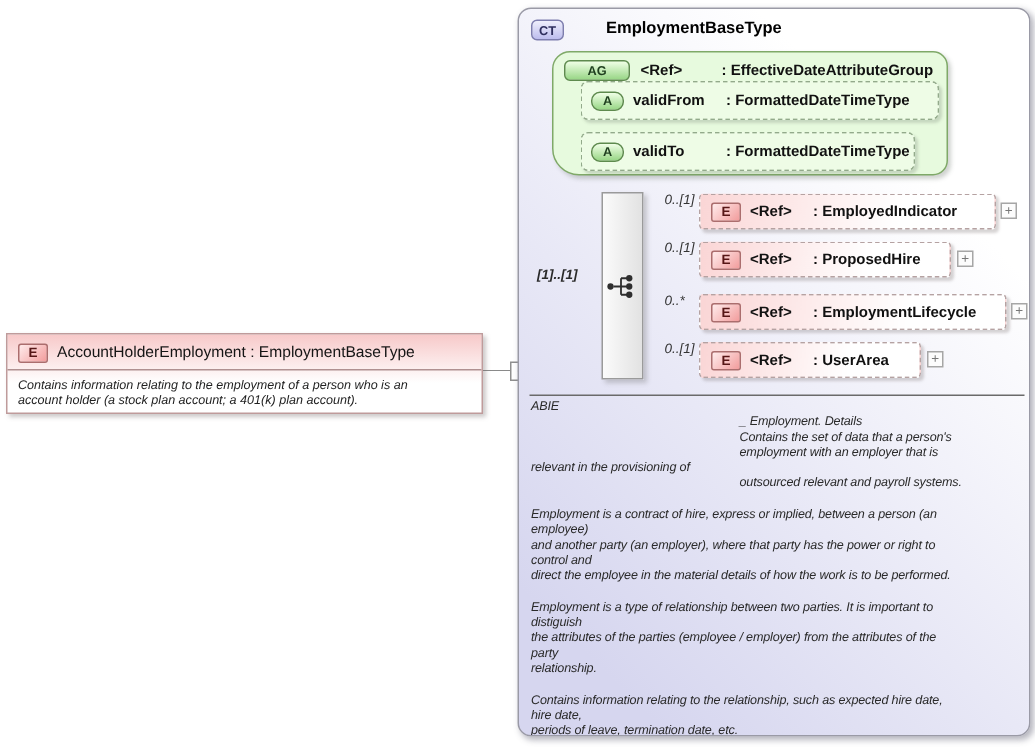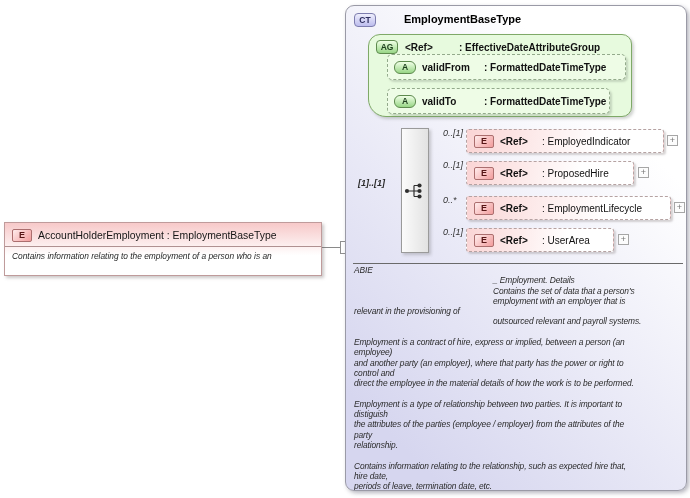--- a/index.html
+++ b/index.html
@@ -5,21 +5,21 @@
   html,body{margin:0;padding:0}
   body{width:690px;height:498px;position:relative;background:#ffffff;
        font-family:"Liberation Sans",sans-serif;overflow:hidden}
 
   .badge{display:inline-flex;align-items:center;justify-content:center;
          font-weight:bold;box-sizing:border-box;flex:0 0 auto}
   .badge-e{width:20px;height:13px;border:1px solid #ab6e6e;border-radius:2px;
            background:linear-gradient(135deg,#ffecec,#f29c9c);color:#571616;font-size:9px}
   .badge-a{width:22px;height:13px;border:1px solid #5e8a4e;border-radius:6px;
            background:linear-gradient(#f0ffe6,#98d686);color:#1e3e1e;font-size:8.5px}
-  .badge-ag{width:22px;height:14px;border:1px solid #5e8a4e;border-radius:4px;
+  .badge-ag{width:44px;height:14px;border:1px solid #5e8a4e;border-radius:4px;
            background:linear-gradient(#f0ffe6,#98d686);color:#1e3e1e;font-size:8.5px}
   .badge-ct{width:22px;height:14px;border:1px solid #7d7dae;border-radius:4px;
            background:linear-gradient(#eeeefc,#bdbdee);color:#2e2e5e;font-size:8.5px}
 
   
   .src-box{position:absolute;left:4px;top:222px;width:318px;height:54px;box-sizing:border-box;
            border:1px solid #bf9b9b;background:linear-gradient(#f7c9c9,#ffffff 62%);
            box-shadow:2px 2px 3px rgba(110,100,100,.35)}
   .src-title{display:flex;align-items:center;gap:6px;padding:5px 7px 4px 7px;
              border-bottom:1px solid #b09191;height:14px}
@@ -58,21 +58,21 @@
            border:1px solid #9a9a9a;background:linear-gradient(to right,#fbfbfb,#e2e2e2);
            box-shadow:2px 2px 3px rgba(100,100,100,.3);
            display:flex;align-items:center;justify-content:center}
 
   
   .el-box{position:absolute;height:24px;box-sizing:border-box;border:1px dashed #b5a2a2;
           border-radius:3px;background:linear-gradient(100deg,#fad5d5,#ffffff 68%);
           box-shadow:2px 2px 2px rgba(110,100,100,.28);
           display:flex;align-items:center;padding-left:7px}
   .el-ref{font-weight:bold;font-size:10px;width:42px;margin-left:6px;color:#111}
-  .el-type{font-weight:normal;font-size:10px;color:#111;white-space:nowrap}
+  .el-type{font-weight:bold;font-size:10px;color:#111;white-space:nowrap}
   .occ{position:absolute;font-style:italic;font-size:9px;color:#333;white-space:nowrap}
   .occ-group{font-weight:bold;color:#2a2a2a}
   .plus-box{position:absolute;width:11px;height:11px;box-sizing:border-box;border:1px solid #a6a6a6;
             background:#fcfcfc;color:#777;font-size:9px;line-height:9px;
             display:flex;align-items:center;justify-content:center}
 
   
   .doc-sep{position:absolute;left:7px;top:257px;width:330px;border-top:1px solid #6a6a6a}
   .docs{position:absolute;left:8px;top:259px;width:332px;font-style:italic;font-size:8.4px;
         line-height:10.3px;color:#2a2a2a;letter-spacing:-0.1px}
@@ -90,20 +90,21 @@
            M428,140 H465 M428,172 H465 M428,207 H465 M428,239 H465" stroke="#8a8a8a" stroke-width="1" fill="none"></path>
 </svg>
 
 <div class="src-box">
   <div class="src-title">
     <span class="badge badge-e">E</span>
     <span class="src-title-text">AccountHolderEmployment : EmploymentBaseType</span>
   </div>
   <div class="src-desc">
     <div>Contains information relating to the employment of a person who is an</div>
+    <div>account holder (a stock plan account; a 401(k) plan account).</div>
   </div>
 </div>
 
 <div class="toggle-box">-</div>
 
 <div class="ct-box">
   <div class="ct-header">
     <span class="badge badge-ct">CT</span>
     <span class="ct-title">EmploymentBaseType</span>
   </div>
@@ -186,17 +187,17 @@
     <div class="doc-line">and another party (an employer), where that party has the power or right to</div>
     <div class="doc-line">control and</div>
     <div class="doc-line">direct the employee in the material details of how the work is to be performed.</div>
     <div class="doc-line"></div>
     <div class="doc-line">Employment is a type of relationship between two parties. It is important to</div>
     <div class="doc-line">distiguish</div>
     <div class="doc-line">the attributes of the parties (employee / employer) from the attributes of the</div>
     <div class="doc-line">party</div>
     <div class="doc-line">relationship.</div>
     <div class="doc-line"></div>
-    <div class="doc-line">Contains information relating to the relationship, such as expected hire that,</div>
+    <div class="doc-line">Contains information relating to the relationship, such as expected hire date,</div>
     <div class="doc-line">hire date,</div>
     <div class="doc-line">periods of leave, termination date, etc.</div>
   </div>
 </div>
 
 </body></html>

